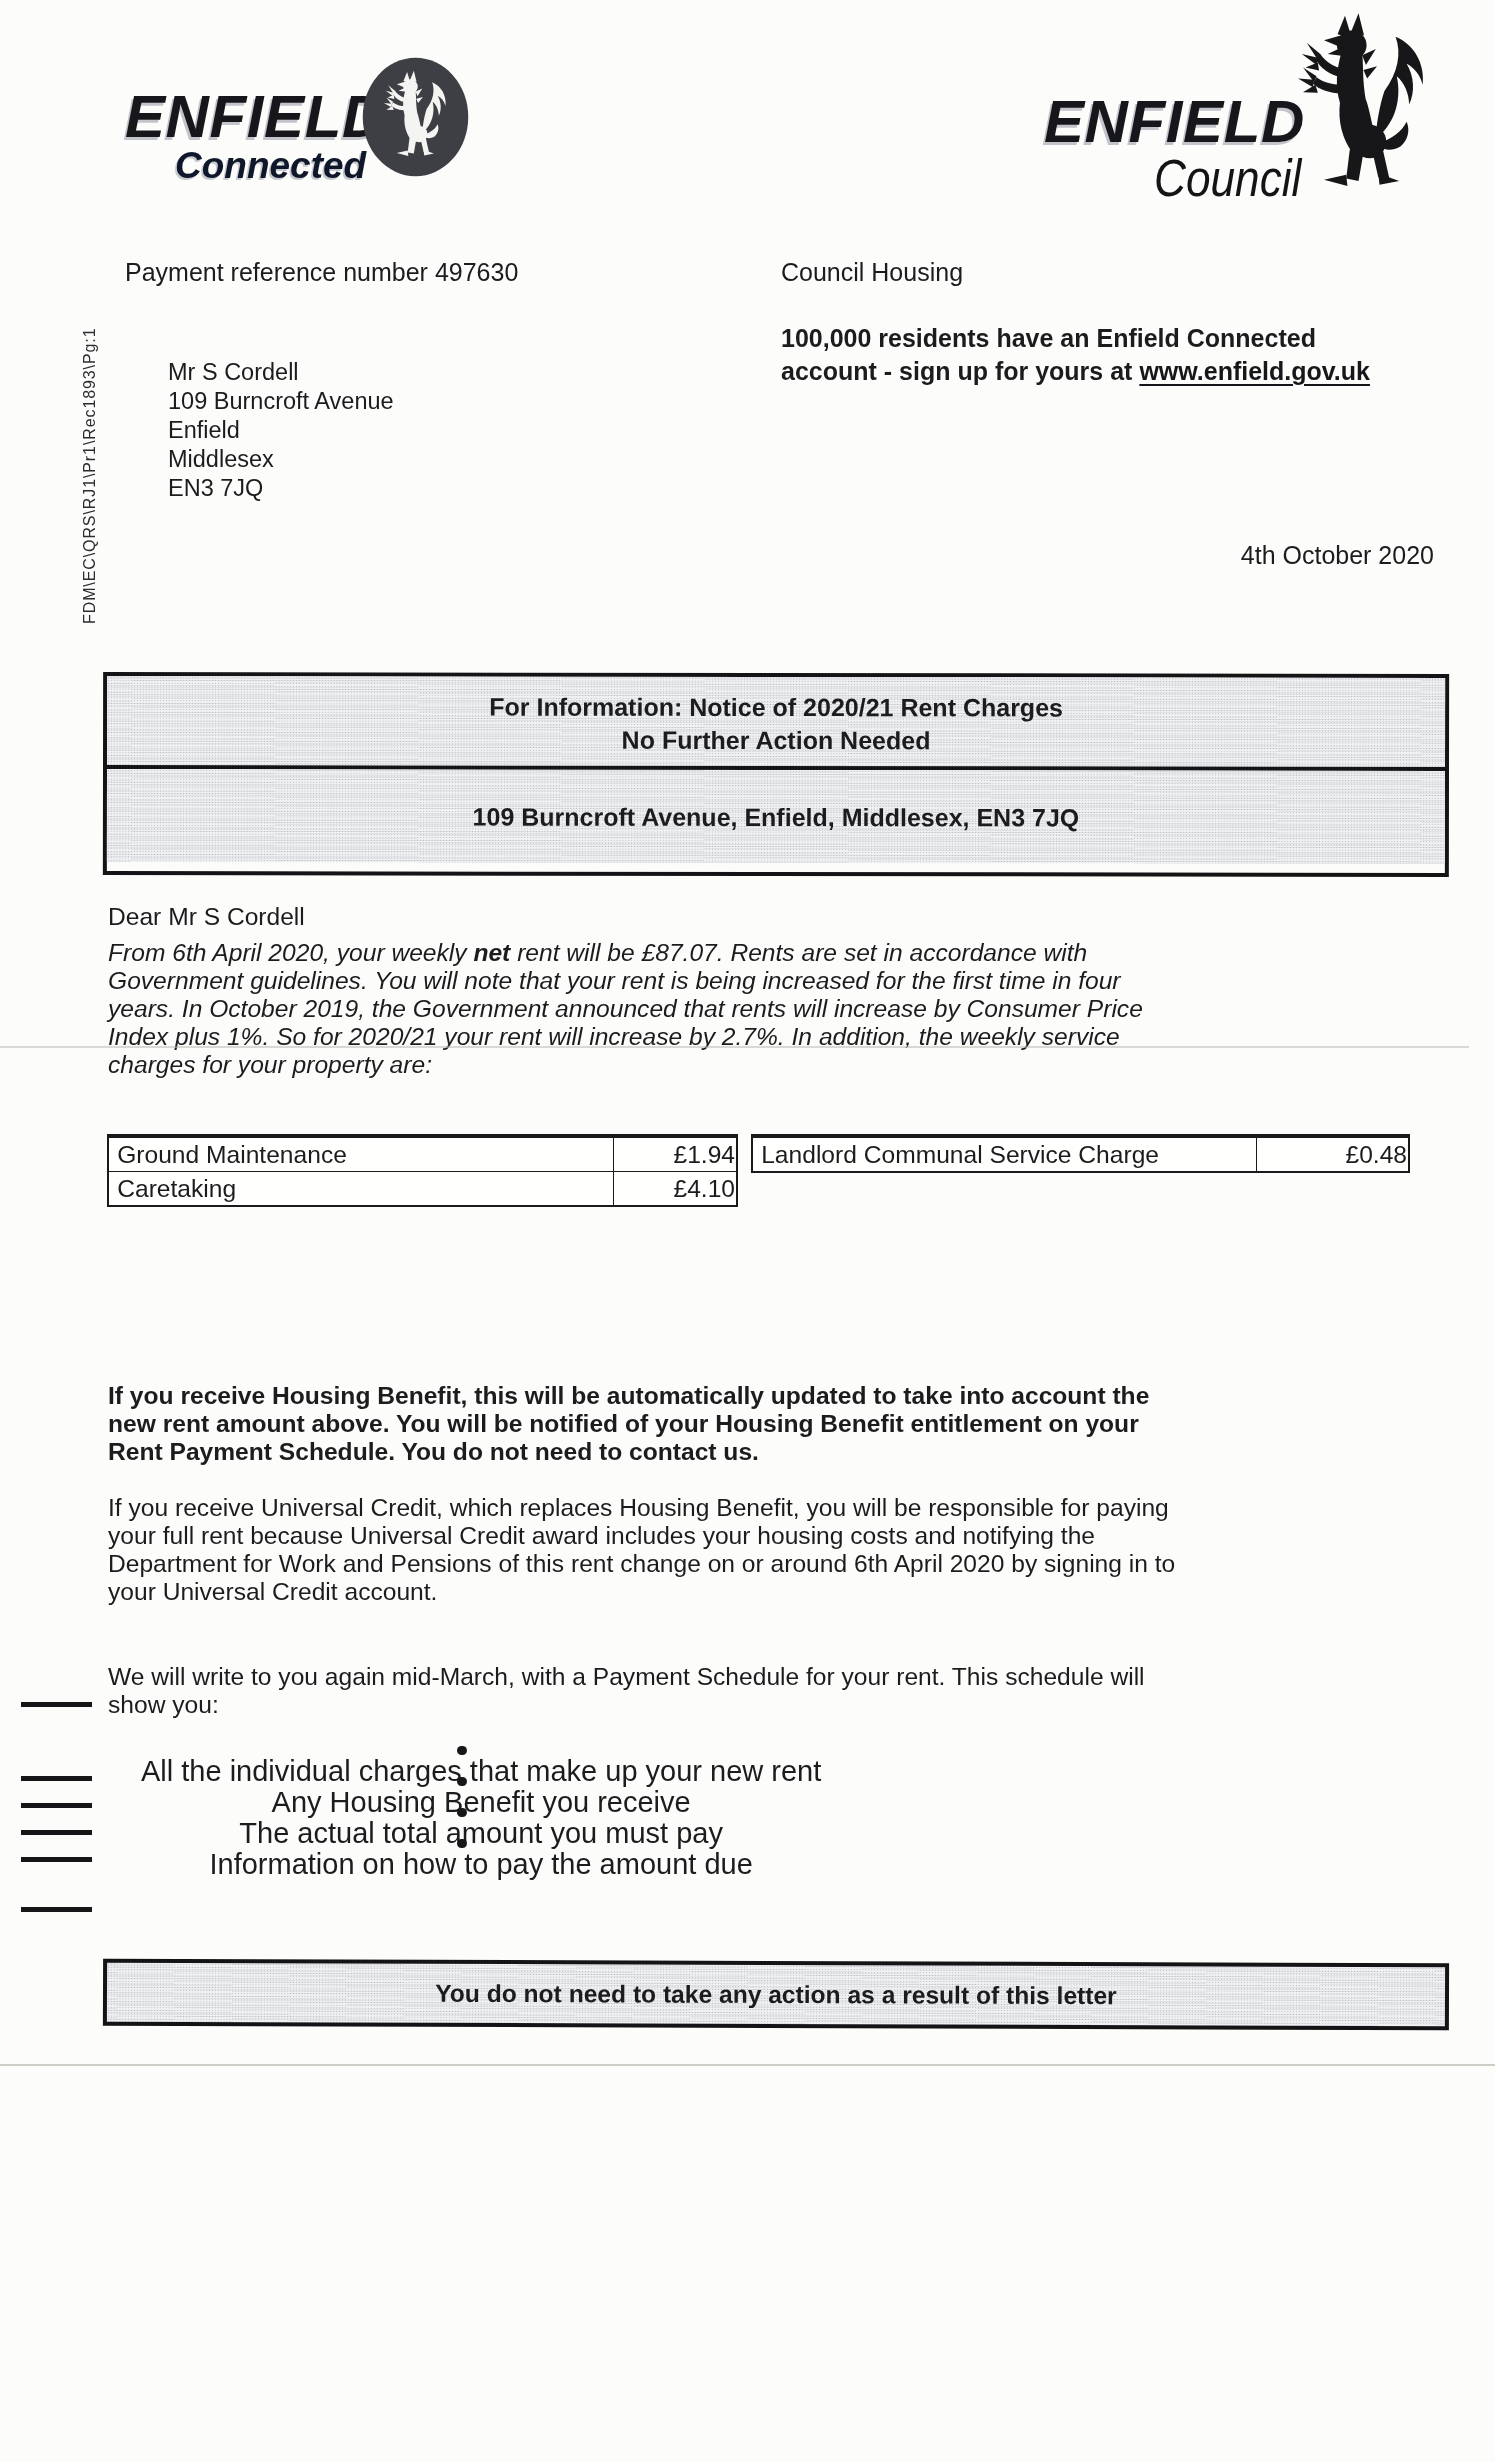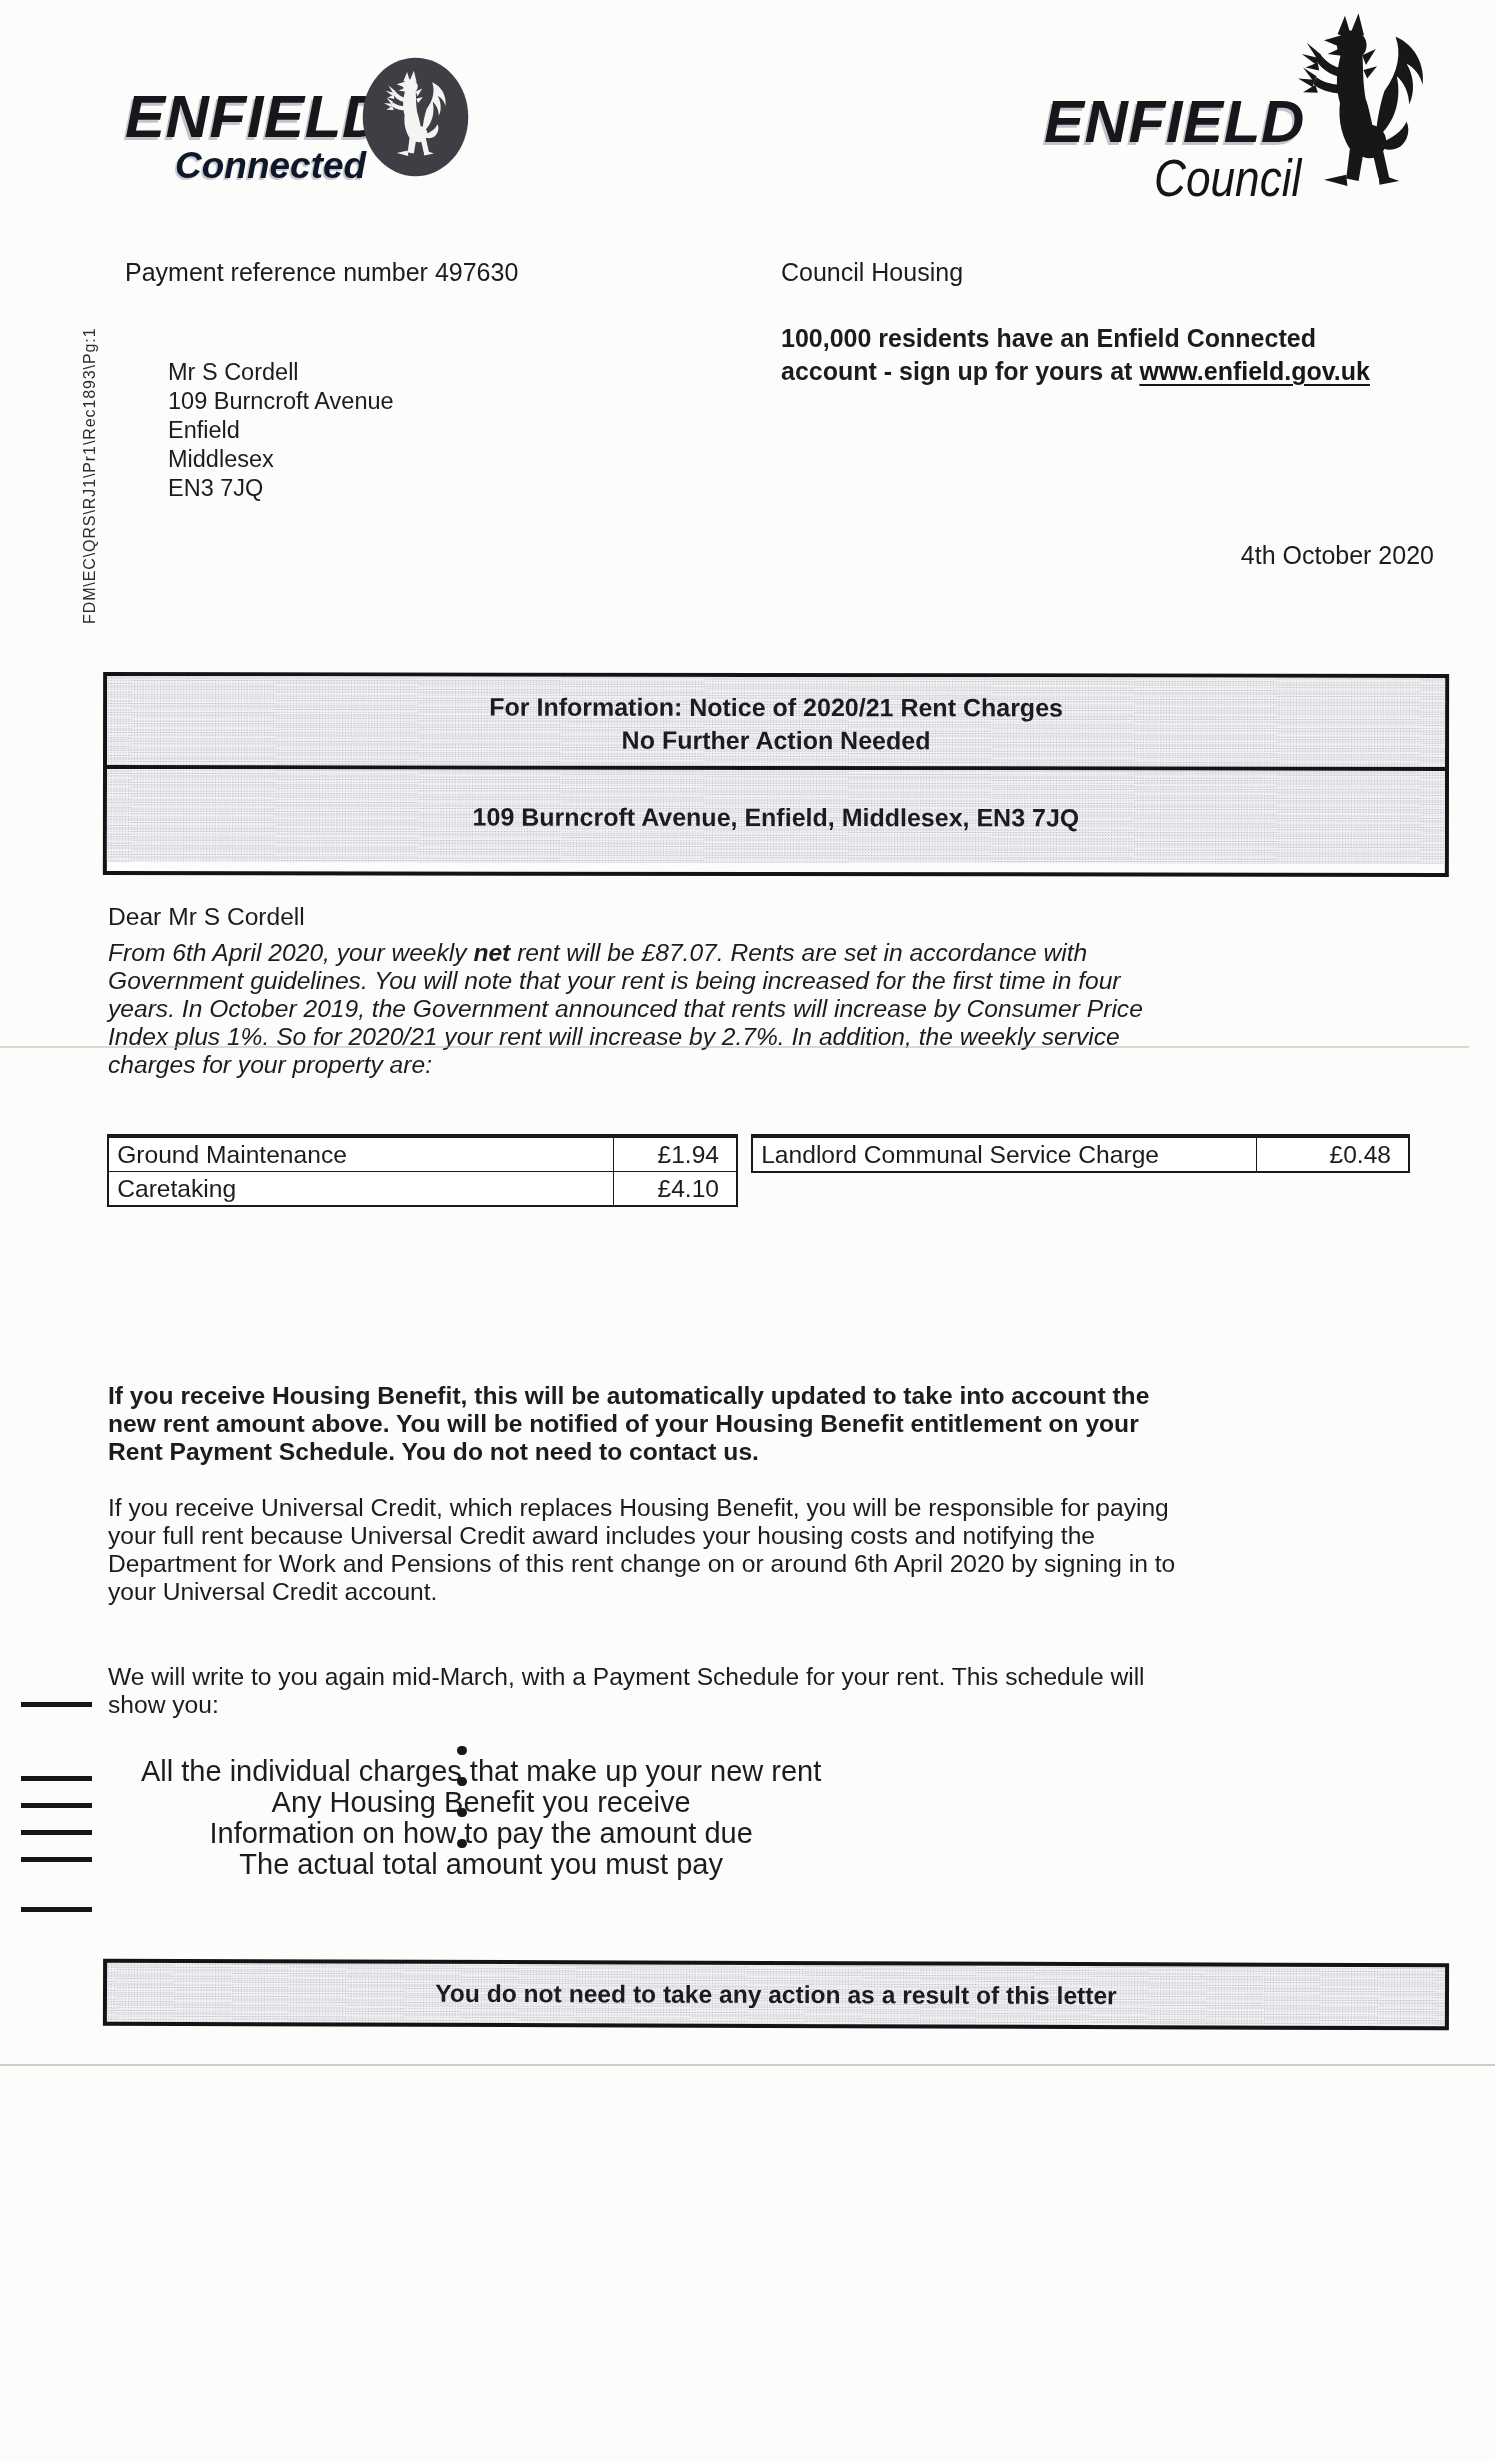--- a/index.html
+++ b/index.html
@@ -64,21 +64,21 @@
     text-align:center;font-size:24.6px;font-weight:700;
     display:flex;align-items:center;justify-content:center;
   }
 
   
   .tbl{position:absolute;border:2.3px solid #1a1a1c;border-top-width:4.1px;background:#fffffe;}
   .trow{display:flex;height:33px;align-items:center;border-top:1.8px solid #1a1a1c;font-size:24.6px;justify-content:flex-end;}
   .trow:first-child{border-top:none;}
   .tlabel{flex:1;padding-left:8.2px;white-space:nowrap;overflow:hidden;}
   .tamt{border-left:1.8px solid #1a1a1c;height:100%;display:flex;align-items:center;
-    justify-content:flex-end;padding-right:17px;box-sizing:border-box;}
+    justify-content:flex-end;padding-right:1px;box-sizing:border-box;}
 
   
   .bullet-item{display:flex;align-items:center;height:31px;font-size:29px;flex-direction:column;}
   .bullet-dot{width:9.4px;height:9.4px;border-radius:50%;background:#17171a;margin-right:38px;flex:0 0 auto;}
 
   
   .dash{position:absolute;left:21px;width:71px;height:5.3px;background:#161618;}
   .scanline{position:absolute;background:#b9b9b4;opacity:.55;}
   .pageedge{position:absolute;background:#c9c6bf;opacity:.9;}
 </style>
@@ -200,25 +200,25 @@
     <div class="bullet-item">
       <span class="bullet-dot"></span>
       <span>All the individual charges that make up your new rent</span>
     </div>
     <div class="bullet-item">
       <span class="bullet-dot"></span>
       <span>Any Housing Benefit you receive</span>
     </div>
     <div class="bullet-item">
       <span class="bullet-dot"></span>
+      <span>The actual total amount you must pay</span>
+    </div>
+    <div class="bullet-item">
+      <span class="bullet-dot"></span>
       <span>Information on how to pay the amount due</span>
-    </div>
-    <div class="bullet-item">
-      <span class="bullet-dot"></span>
-      <span>The actual total amount you must pay</span>
     </div>
   </div>
 
   <div class="dash" style="top:1702px;"></div>
   <div class="dash" style="top:1776px;"></div>
   <div class="dash" style="top:1803px;"></div>
   <div class="dash" style="top:1830px;"></div>
   <div class="dash" style="top:1857px;"></div>
   <div class="dash" style="top:1907px;"></div>
 

